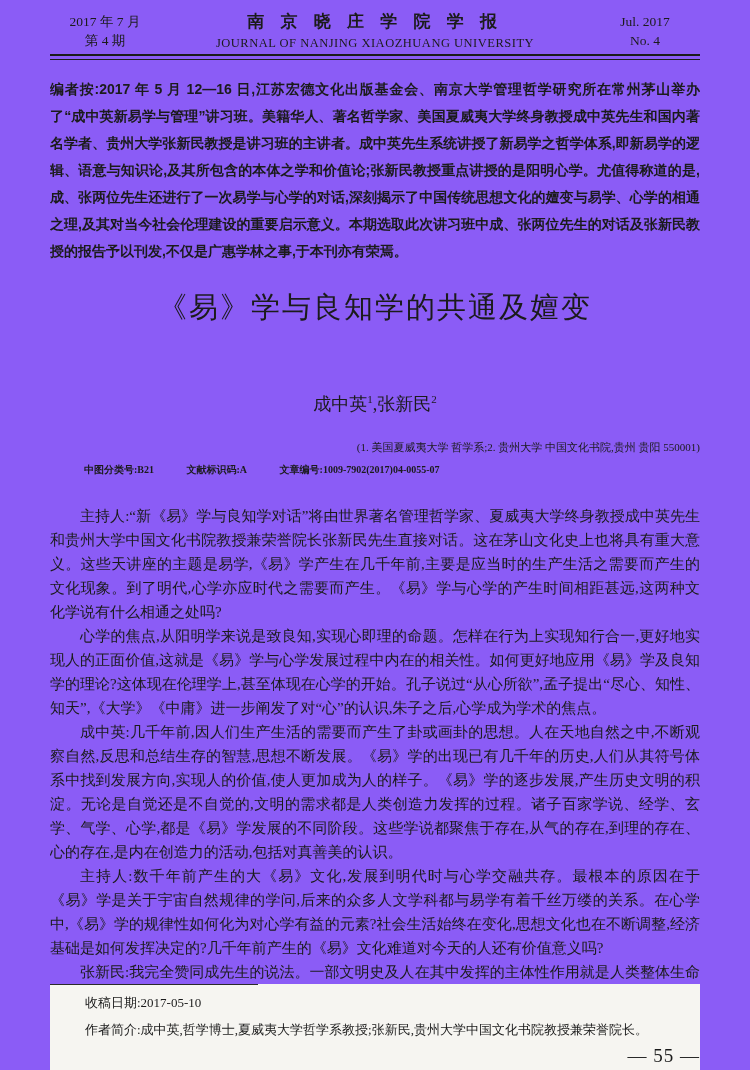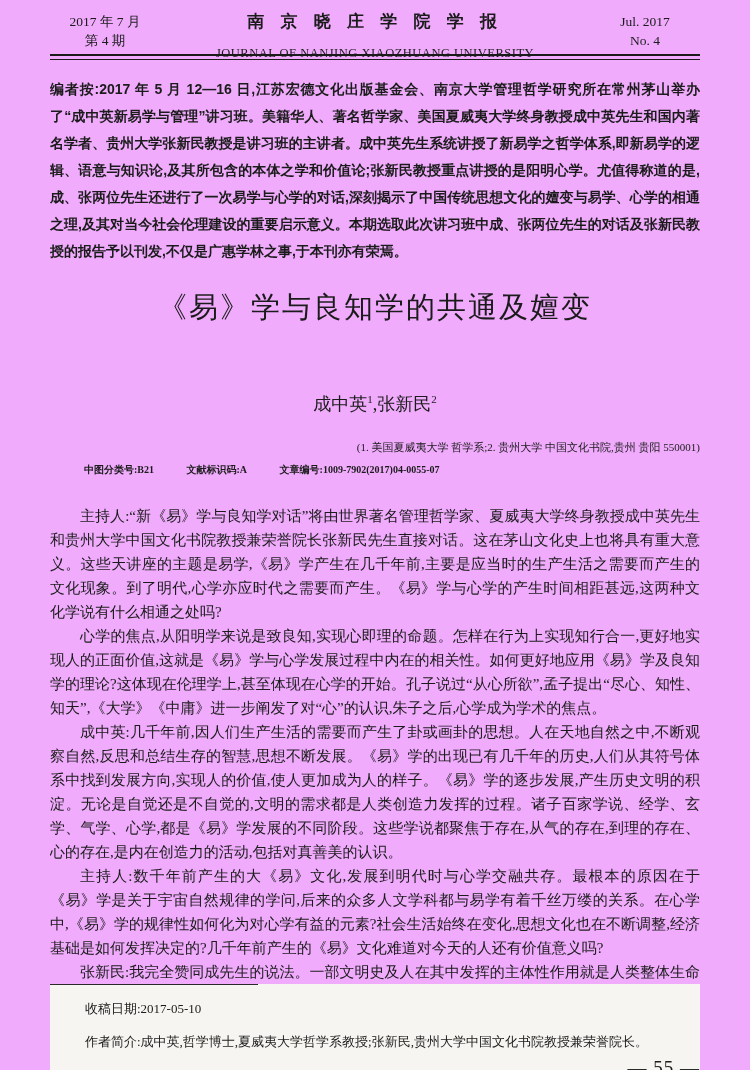--- a/index.html
+++ b/index.html
@@ -1,32 +1,32 @@
 <!DOCTYPE html>
 <html><head>
 <meta charset="utf-8">
 <style>
   html,body{margin:0;padding:0;}
   .page{
     position:relative;
     width:750px;height:1070px;
-    background:#f0abfc;
+    background:#8b5cf6;
     color:#1b1b1b;
     font-family:"Liberation Serif", serif;
     overflow:hidden;
     box-sizing:border-box;
   }
   .abs{position:absolute;left:50px;right:50px;}
 
   
   .header{top:12px;display:flex;justify-content:space-between;align-items:flex-start;}
   .hdr-side{width:110px;text-align:center;font-size:13.5px;line-height:19px;}
   .hdr-center{flex:1;text-align:center;}
   .journal-cn{font-size:17px;font-weight:bold;letter-spacing:6px;line-height:20px;}
-  .journal-en{font-size:12.5px;letter-spacing:0.5px;line-height:18px;margin-top:12px;}
+  .journal-en{font-size:12.5px;letter-spacing:0.5px;line-height:18px;margin-top:2px;}
 
   .double-rule{top:54px;border-top:2.2px solid #1b1b1b;border-bottom:1px solid #1b1b1b;height:3px;}
 
   
   .editor-note{
     top:76px;
     font-family:"Liberation Sans", sans-serif;
     font-weight:600;
     font-size:14px;line-height:27px;
     text-align:justify;
@@ -47,21 +47,21 @@
   
   .body-text{
     top:504px;height:478px;overflow:hidden;
     font-size:15px;line-height:24px;text-align:justify;
   }
   .body-text p{margin:0;text-indent:2em;}
 
   
   .footnote{top:984px;height:86px;background:#f6f5f1;}
   .fn-rule{width:208px;border-top:1.5px solid #2a2a2a;}
-  .fn-line{font-size:13px;line-height:18px;padding-left:35px;margin-top:15px;}
+  .fn-line{font-size:13px;line-height:18px;padding-left:35px;margin-top:9px;}
   .page-num{text-align:right;font-size:19px;margin-top:6px;letter-spacing:1px;}
 </style>
 </head>
 <body>
 
 <div class="page">
 
   <div class="abs header">
     <div class="hdr-side">
       <div>2017 年 7 月</div>

